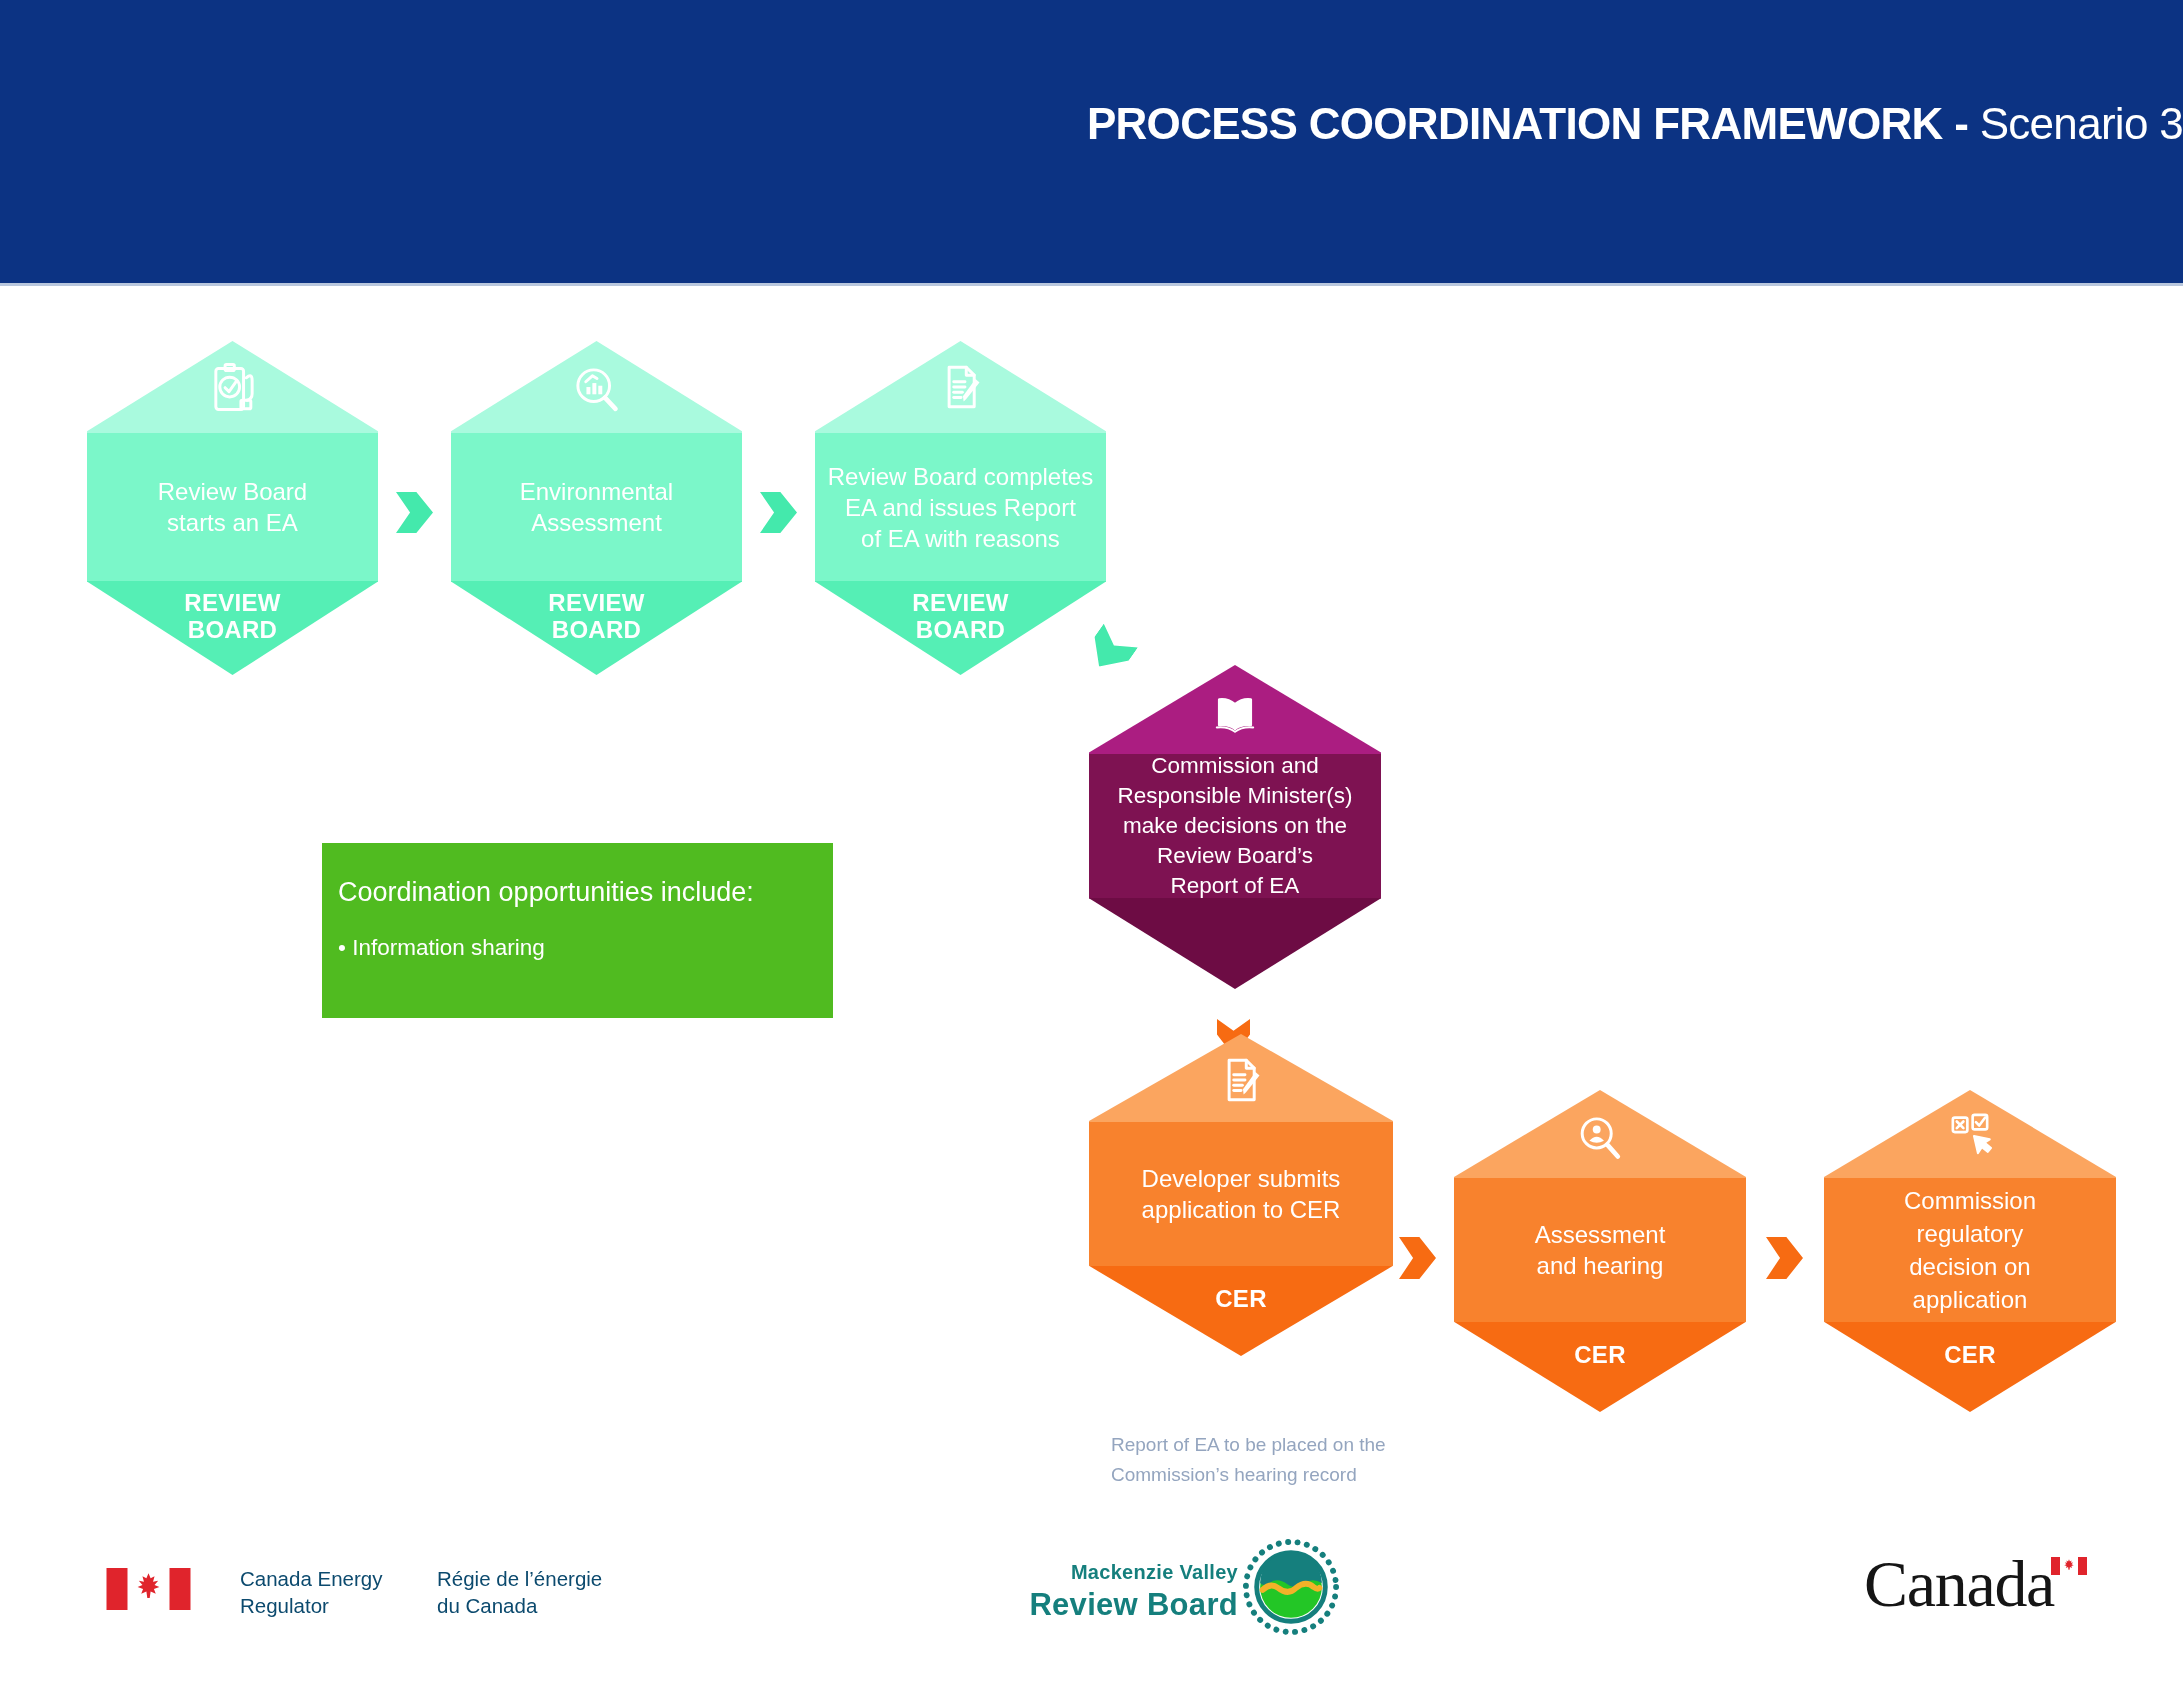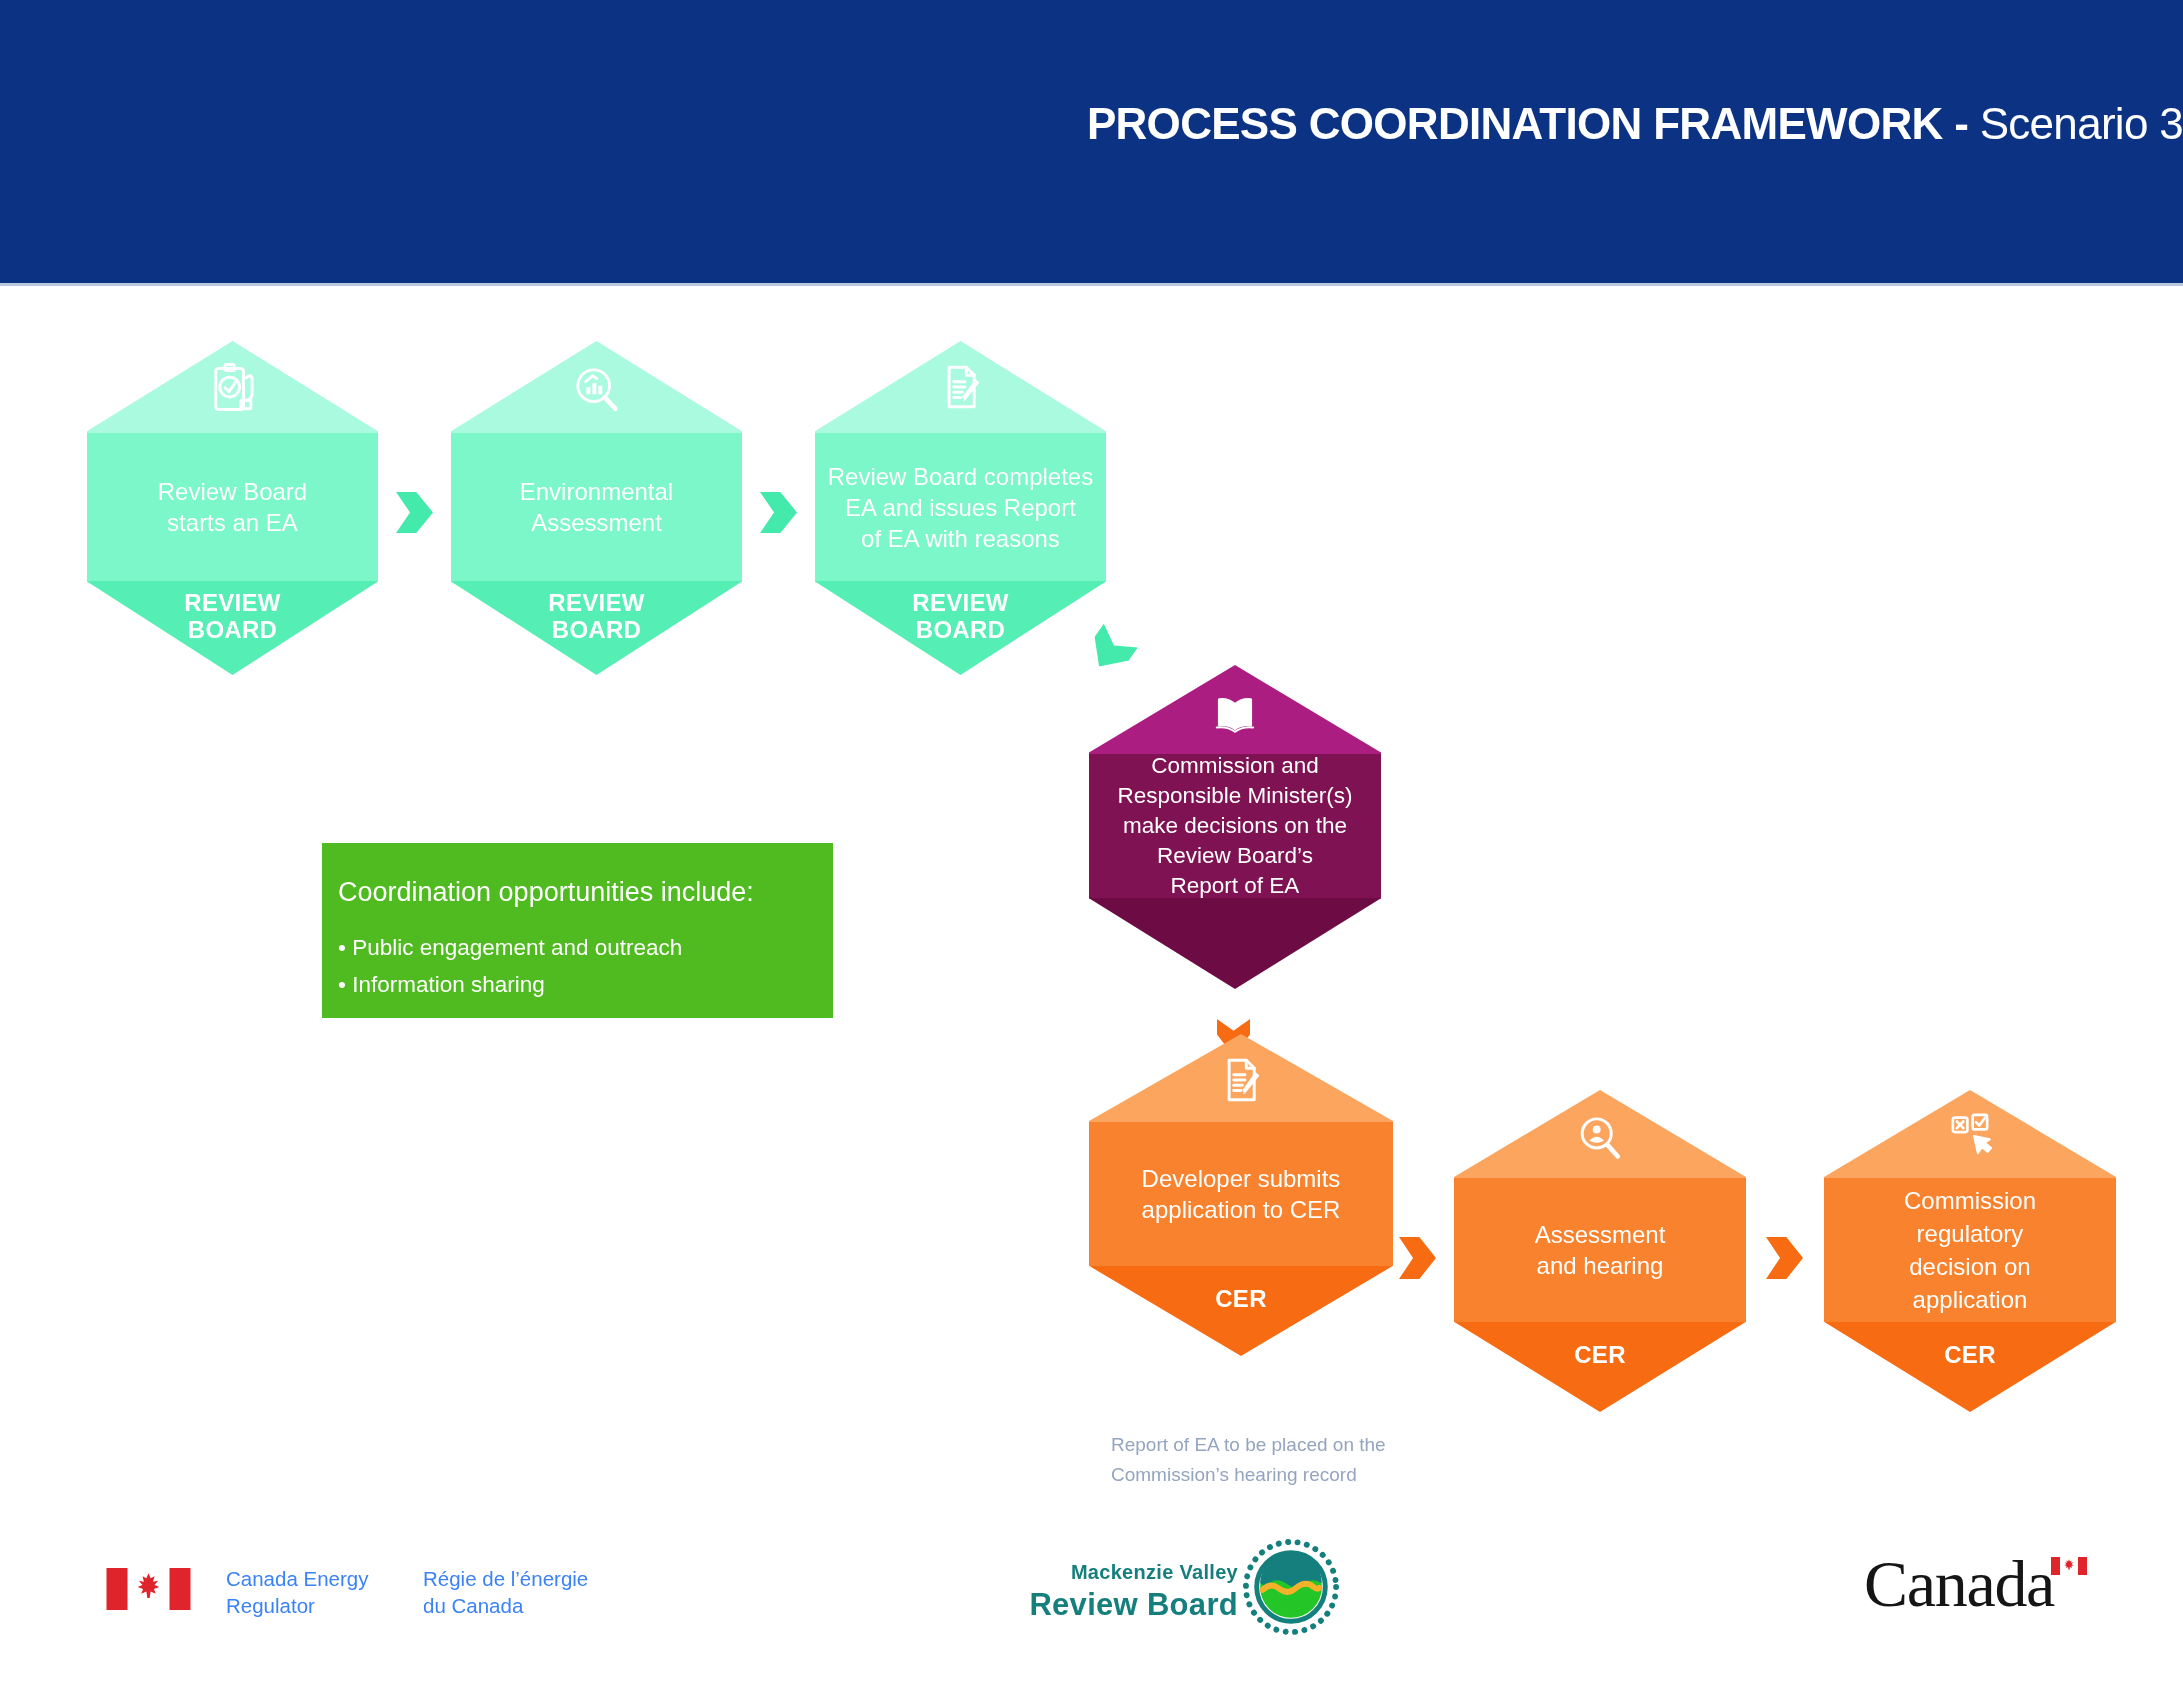--- a/index.html
+++ b/index.html
@@ -60,21 +60,21 @@
     padding:34px 33px 0 16px;
   }
   .coord-title{font-size:27px;font-weight:400;margin-bottom:21px;}
   .coord-bullets div{font-size:22.5px;line-height:37px;font-weight:400;}
   .coord-bullets div::before{content:"\2022\00a0 ";}
   
   .note{position:absolute;left:1111px;top:1430px;color:var(--note-gray);
     font-size:19px;line-height:30px;}
   
   .cer-flag{position:absolute;left:106px;top:1568px;width:85px;height:42px;}
-  .cer-text{position:absolute;top:1565px;color:#3b82f6;font-size:20.5px;line-height:27px;}
+  .cer-text{position:absolute;top:1565px;color:#0c4a6e;font-size:20.5px;line-height:27px;margin-left:14px;}
   .cer-text.en{left:226px;}
   .cer-text.fr{left:423px;}
   .mvrb-text{position:absolute;left:926px;top:1561px;width:312px;text-align:right;
     color:var(--teal);}
   .mvrb-top{font-size:20px;font-weight:700;letter-spacing:0.3px;}
   .mvrb-bottom{font-size:31px;font-weight:700;margin-top:2.6px;letter-spacing:0.3px;}
   .mvrb-logo{position:absolute;left:1242px;top:1538px;width:98px;height:98px;}
   .canada-wordmark{position:absolute;left:1864px;top:1551px;
     font-family:"Liberation Serif",serif;font-size:66px;line-height:66px;
     color:#151515;letter-spacing:-1.3px;}
@@ -199,21 +199,20 @@
         <div>Report of EA</div>
       </div>
   </div>
 </div>
 
 <div class="chevron-down ar-orange" style="left:1217px;top:1019px;width:33px;height:37px;"></div>
 
 <div class="coord-box">
   <div class="coord-title">Coordination opportunities include:</div>
   <div class="coord-bullets">
-      <div>Public engagement and outreach</div>
       <div>Information sharing</div>
     </div>
 </div>
 
 <div class="hex orange" style="left:1089px;top:1034px;width:304px;height:322px;">
   <div class="shape">
     <div class="band band-top"></div>
     <div class="band band-mid"></div>
     <div class="band band-bot"></div>
     <svg class="hex-icon" viewBox="0 0 100 100">

